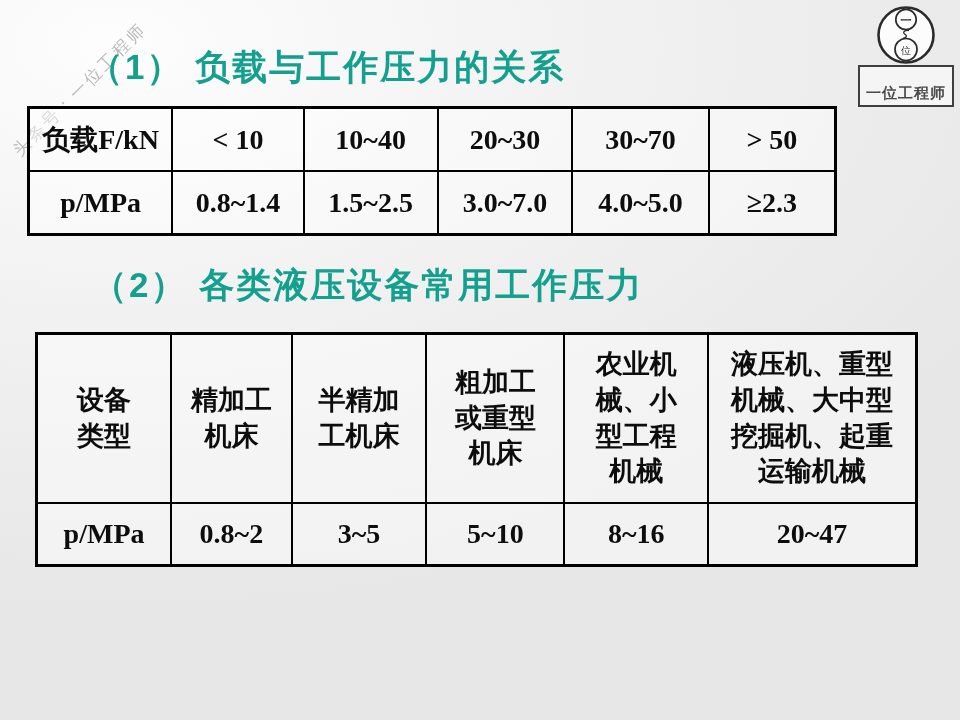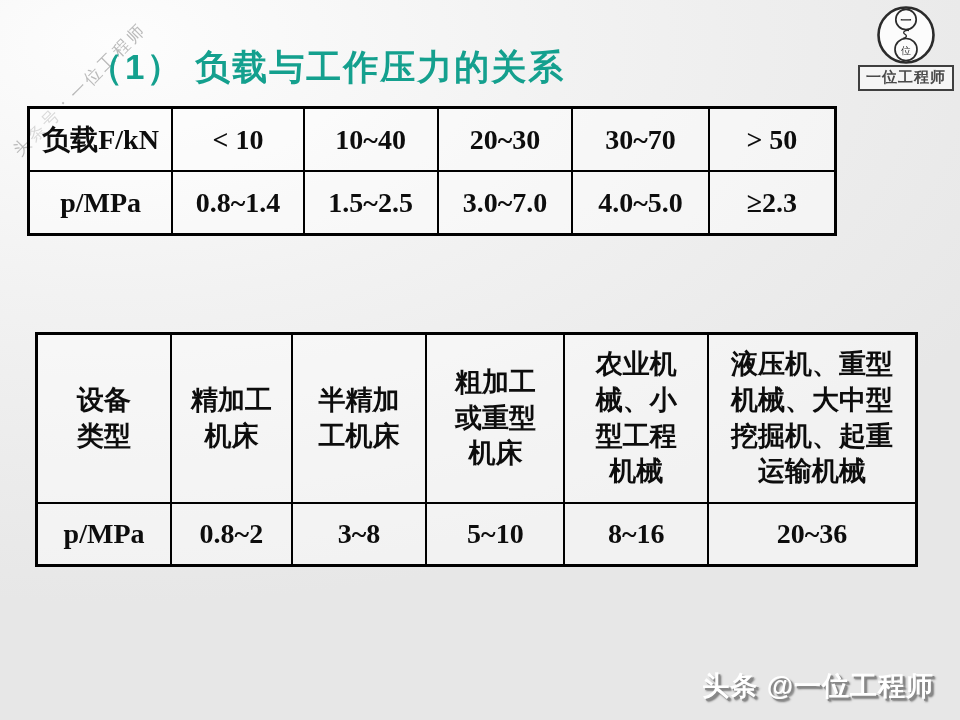--- a/index.html
+++ b/index.html
@@ -41,21 +41,21 @@
   .tbl2 tr.hdr td{height:163px;line-height:1.32;}
   .tbl2 tr.dat td{height:56px;font-size:28px;}
   td.multiline{white-space:pre-line;}
   
   .logo{
     position:absolute;top:5px;right:6px;width:96px;z-index:3;
     display:flex;flex-direction:column;align-items:center;
   }
   .logo-box{
     margin-top:-2px;border:2px solid #3f3f3f;background:rgba(250,250,250,.65);
-    padding:1px 6px 2px 6px;font-size:15px;font-weight:bold;color:#4a4a4a;
+    padding:17px 6px 2px 6px;font-size:15px;font-weight:bold;color:#4a4a4a;
     font-family:Liberation Mono, monospace;letter-spacing:1px;white-space:nowrap;
   }
   
   .footer{
     position:absolute;right:26px;bottom:16px;z-index:3;
     font-size:27px;font-weight:bold;color:#ffffff;letter-spacing:1px;white-space:nowrap;
     text-shadow:2px 2px 0 #888888, 3px 3px 2px #777777;
   }
 </style>
 </head>
@@ -101,20 +101,21 @@
         <td>p/MPa</td>
         <td>0.8~1.4</td>
         <td>1.5~2.5</td>
         <td>3.0~7.0</td>
         <td>4.0~5.0</td>
         <td>≥2.3</td>
       </tr>
     </tbody>
   </table>
 
+  <h1 class="title t2">（2） 各类液压设备常用工作压力</h1>
 
   <table class="tbl tbl2">
     <colgroup>
       <col style="width:15.3%">
         <col style="width:13.7%">
         <col style="width:15.3%">
       <col style="width:15.7%">
         <col style="width:16.3%">
         <col style="width:23.7%">
     </colgroup>
@@ -134,23 +135,22 @@
 型工程
 机械</td>
         <td class="multiline">液压机、重型
 机械、大中型
 挖掘机、起重
 运输机械</td>
       </tr>
       <tr class="dat">
         <td>p/MPa</td>
         <td>0.8~2</td>
-        <td>3~8</td>
+        <td>3~5</td>
         <td>5~10</td>
         <td>8~16</td>
-        <td>20~36</td>
+        <td>20~47</td>
       </tr>
     </tbody>
   </table>
 
-  <div class="footer">头条 @一位工程师</div>
 
 </div>
 
 </body></html>

